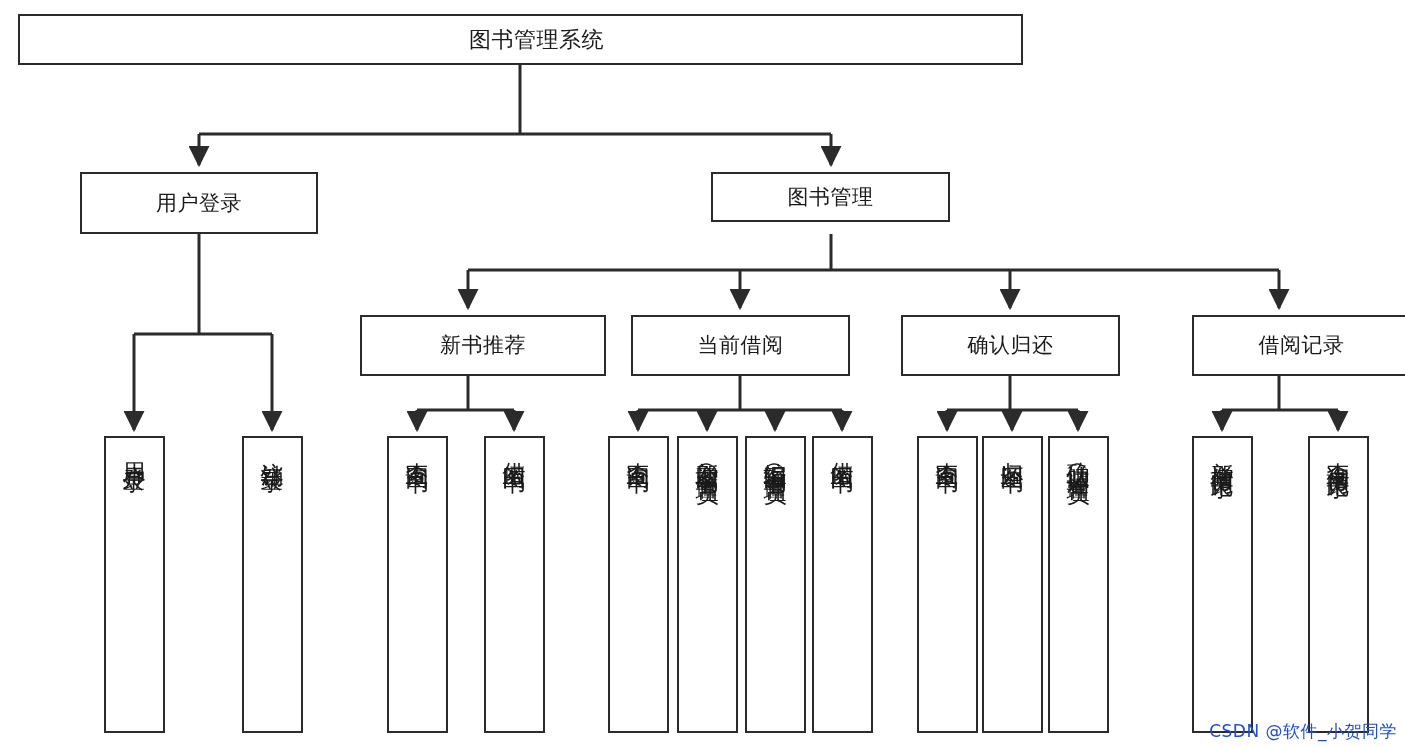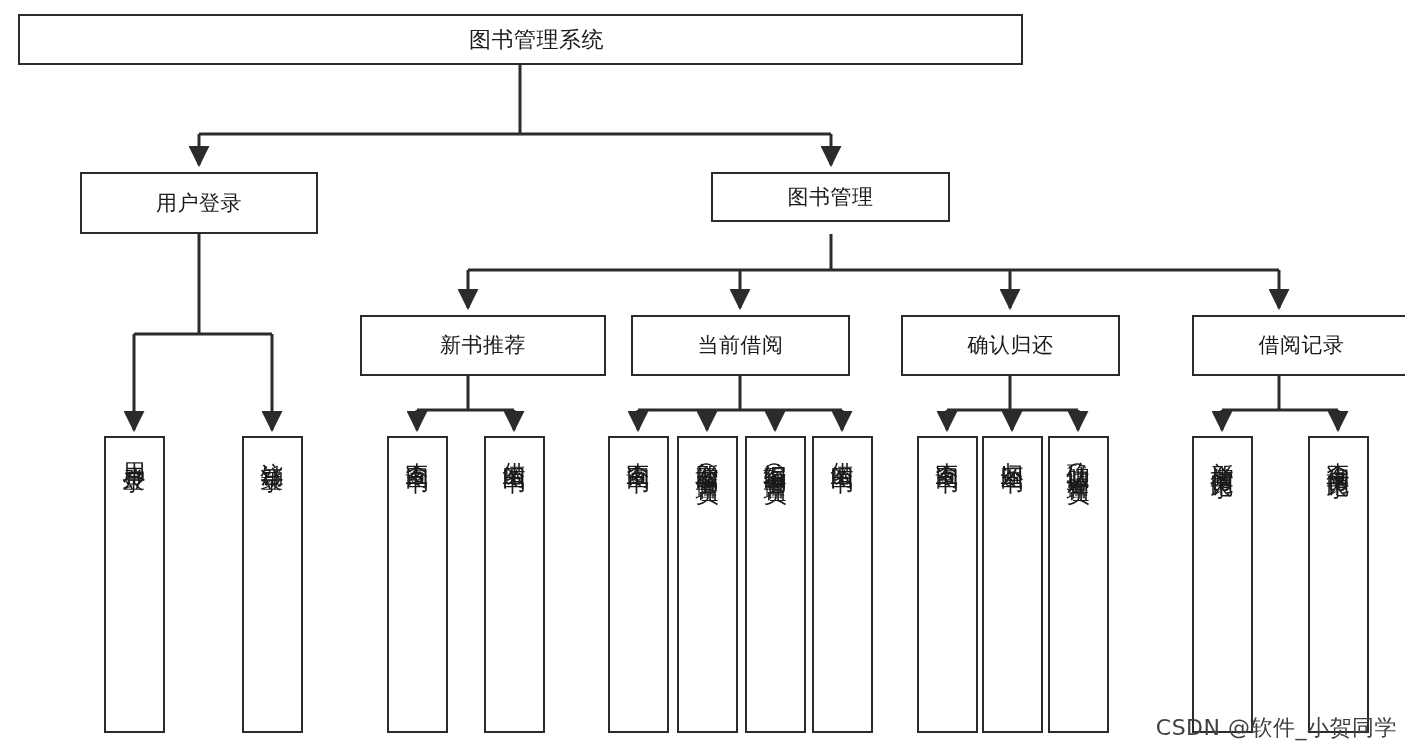--- a/index.html
+++ b/index.html
@@ -46,22 +46,22 @@
     font-size:23px;
     line-height:1.05;
     letter-spacing:3px;
     white-space:normal;
     max-height:288px;
   }
   .watermark{
     position:absolute;
     right:8px;
     bottom:4px;
-    font-size:22px;
-    color:#404040;
+    font-size:17px;
+    color:#1d4ed8;
     letter-spacing:0.5px;
     z-index:3;
     white-space:nowrap;
     pointer-events:none;
   }
 </style>
 </head>
 <body>
 
 <div id="diagram-root">

